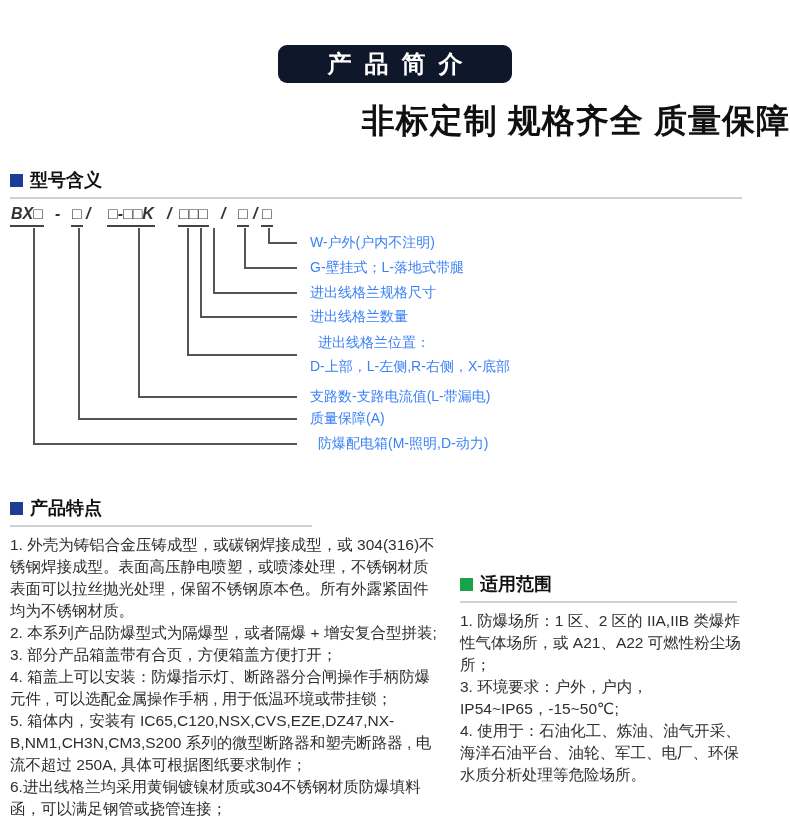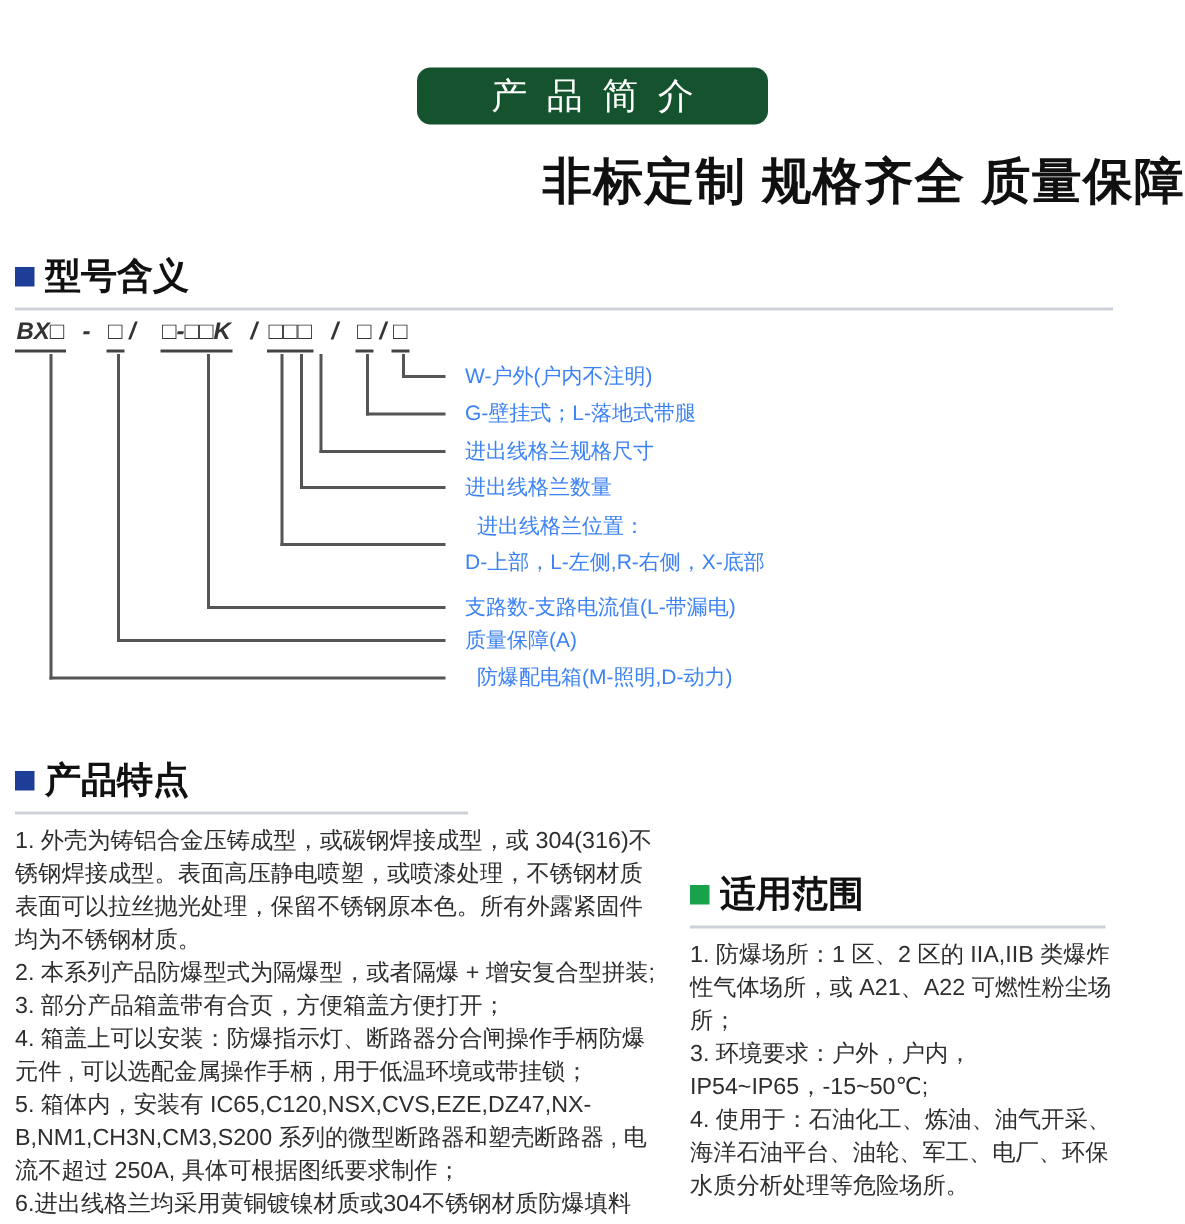--- a/index.html
+++ b/index.html
@@ -1,33 +1,33 @@
 <!DOCTYPE html>
 <html><head>
 <meta charset="utf-8">
 <style>
   * { margin:0; padding:0; box-sizing:border-box; }
   body { background:#ffffff; font-family:"Liberation Sans","DejaVu Sans",sans-serif; }
   .page { position:relative; width:790px; height:816px; background:#fff; overflow:hidden; color:#222; }
 
   
-  .banner { margin:45px auto 0; width:234px; height:38px; background:#14532d; border-radius:9px;
+  .banner { margin:45px auto 0; width:234px; height:38px; background:#0f172a; border-radius:9px;
     display:flex; align-items:center; justify-content:center; color:#fff; font-size:24px;
-    font-weight:normal; letter-spacing:13px; padding-left:13px; }
+    font-weight:bold; letter-spacing:13px; padding-left:13px; }
 
   
   .main-title { margin-top:16px; text-align:right; font-size:33px; font-weight:900;
     color:#101010; letter-spacing:1px; }
 
   
   .sec-head { display:flex; align-items:center; gap:7px; padding-bottom:5px;
     border-bottom:2px solid #cdd1d9; }
   .sec-head .sq { width:13px; height:13px; background:#1e3d96; flex:0 0 auto; }
   .sec-head .sq.green { background:#18a24b; }
-  .sec-head .t { font-size:24px; font-weight:bold; color:#111; }
+  .sec-head .t { font-size:18px; font-weight:bold; color:#111; }
 
   
   .model-section { margin:24px 8px 0 10px; }
   .model-section .sec-head { width:732px; }
 
   .diagram { position:relative; height:258px; margin-top:5px; color:#3d3d3d; }
   .model-row { position:absolute; top:0; left:0; height:24px; width:100%;
     font-size:16px; font-weight:600; color:#333; }
   .model-row span { position:absolute; top:0; display:inline-block; line-height:20px;font-style:italic; }
   .model-row .u { border-bottom:2px solid #444; padding:0 1px 1px 1px; }

